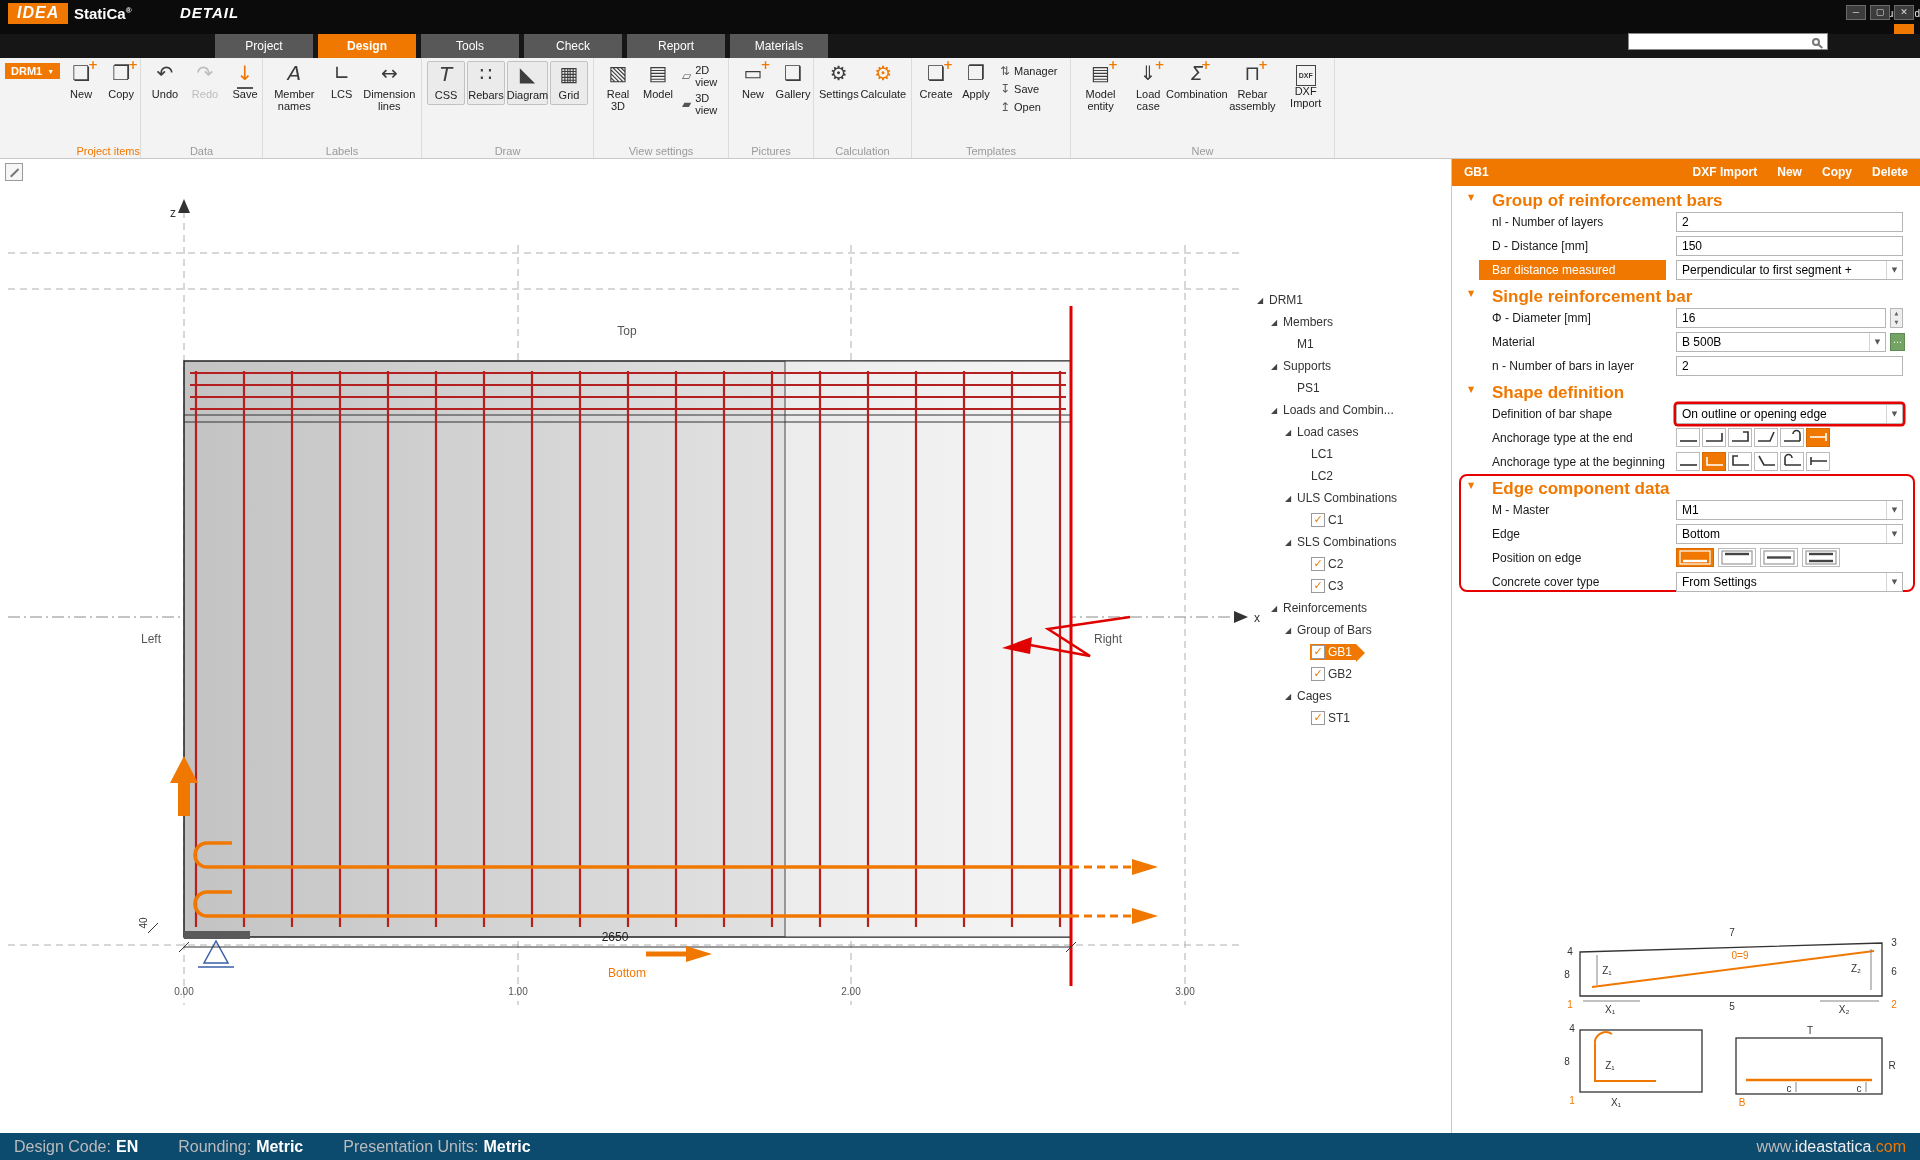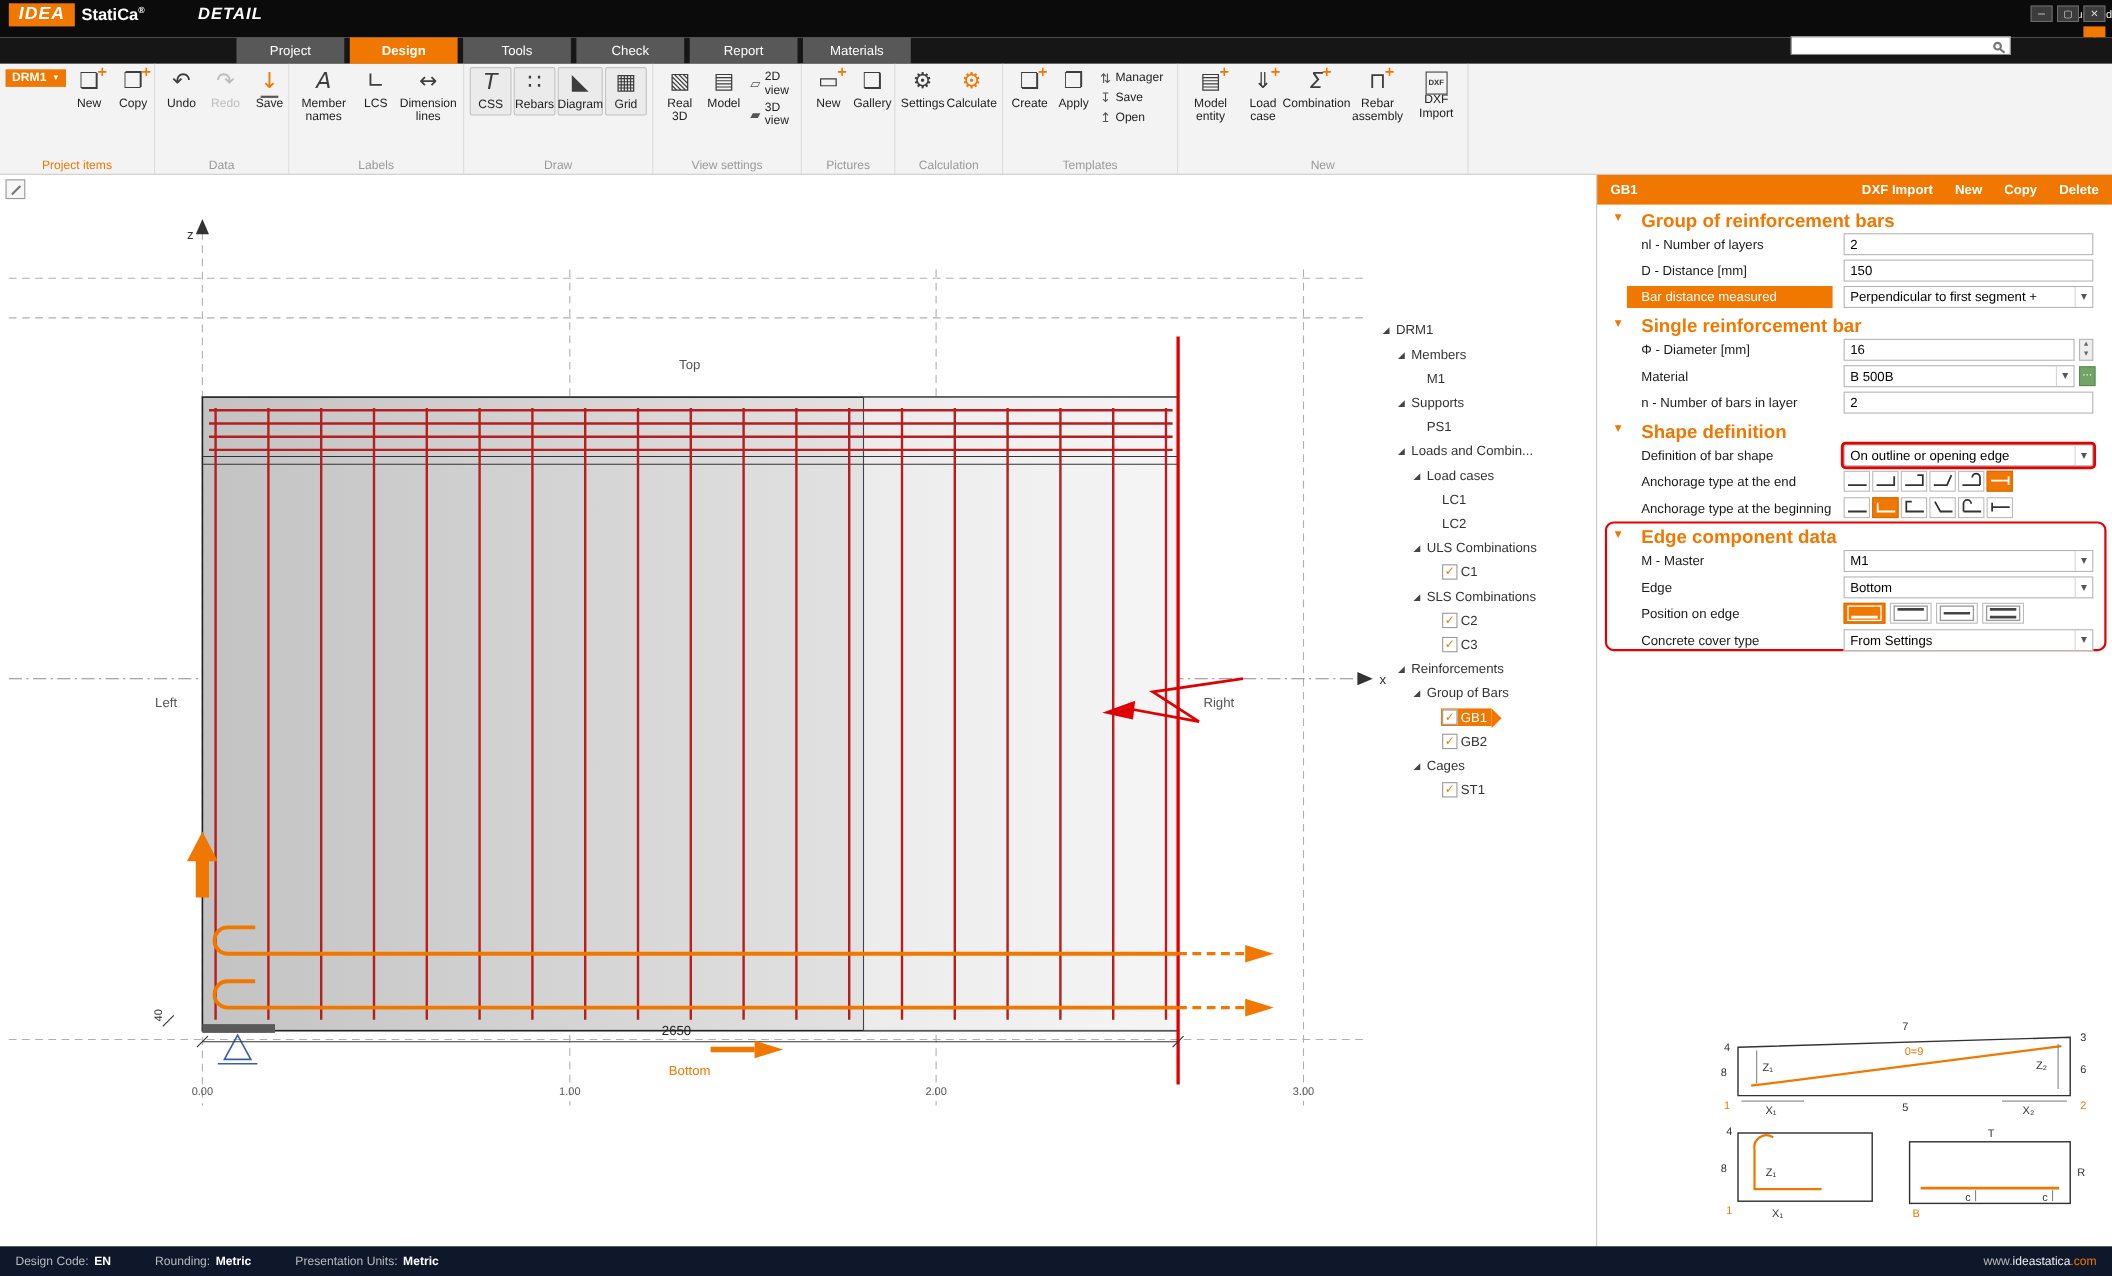--- a/index.html
+++ b/index.html
@@ -32,21 +32,21 @@
   .tabrow { position:absolute; left:0; top:34px; width:1920px; height:24px; background:#161616; }
   .tabs { position:absolute; left:215px; top:0; height:24px; display:flex; gap:5px; }
   .tab { width:98px; height:24px; background:#585858; color:#fff; font-size:12px; text-align:center; line-height:24px; }
   .tab.active { background:#f07800; font-weight:bold; }
 
   
   .ribbon { position:absolute; left:0; top:58px; width:1920px; height:101px; background:#f3f3f3; border-bottom:1px solid #c9c9c9; display:flex; }
   .rgroup { position:relative; height:100%; border-right:1px solid #dcdcdc; flex:0 0 auto; }
   .rcontent { position:absolute; left:0; top:0; right:0; bottom:18px; display:flex; align-items:flex-start; padding:3px 5px; gap:2px; }
   .rfoot { position:absolute; left:0; right:0; bottom:1px; text-align:center; font-size:11px; color:#9a9a9a; }
-  .rfoot.orange { color:#f07800; }
+  .rfoot.orange { color:#f07800;text-align:right; }
   .bb { min-width:38px; max-width:56px; display:flex; flex-direction:column; align-items:center; text-align:center;
     font-size:11px; color:#222; line-height:1.05; padding:2px 1px; }
   .bb .ic { position:relative; height:26px; font-size:20px; color:#3d3d3d; font-family:"DejaVu Sans",sans-serif; }
   .bb.disabled, .bb.disabled .ic { color:#bdbdbd; }
   .plus::after { content:"+"; position:absolute; top:-4px; right:-8px; color:#f07800; font-weight:bold; font-size:12px; }
   .bl { white-space:normal; }
   .toggle { border:1px solid #c2c2c2; background:#ebebeb; border-radius:2px; }
   .smallcol { display:flex; flex-direction:column; gap:2px; padding-top:2px; }
   .sb { display:flex; align-items:center; gap:4px; font-size:11px; color:#222; padding:1px 3px; }
   .sb .sic { font-size:12px; color:#555; font-family:"DejaVu Sans",sans-serif; }
@@ -109,22 +109,22 @@
   .pbtn svg .frame { stroke:#999; fill:none; stroke-width:1.2; }
   .pbtn svg .bar { stroke:#444; stroke-width:2.4; }
   .pbtn.selon { background:#f07800; border-color:#d96a00; }
   .pbtn.selon svg .frame { stroke:#fff; }
   .pbtn.selon svg .bar { stroke:#fff; }
   .psec.redframe::before { content:""; position:absolute; left:7px; right:5px; top:0; bottom:2px;
     border:2px solid #e60000; border-radius:8px; pointer-events:none; }
   .cdiag { position:absolute; left:98px; top:736px; width:362px; height:192px; }
 
   
-  .statusbar { position:absolute; left:0; top:1133px; width:1920px; height:27px; background:#0f172a; color:#bbb;
-    font-size:11px; display:flex; align-items:center; }
+  .statusbar { position:absolute; left:0; top:1133px; width:1920px; height:27px; background:#0c4a6e; color:#bbb;
+    font-size:16px; display:flex; align-items:center; }
   .sb-item { margin-left:14px; display:flex; gap:5px; }
   .sb-item .v { color:#fff; font-weight:bold; }
   .site { position:absolute; right:14px;margin-left:30px; }
   .site .p1 { color:#bbb; } .site .p2 { color:#eee; } .site .p3 { color:#f07800; }
 </style>
 </head>
 <body>
 
 <div class="titlebar">
   <span class="logo-box">IDEA</span>

